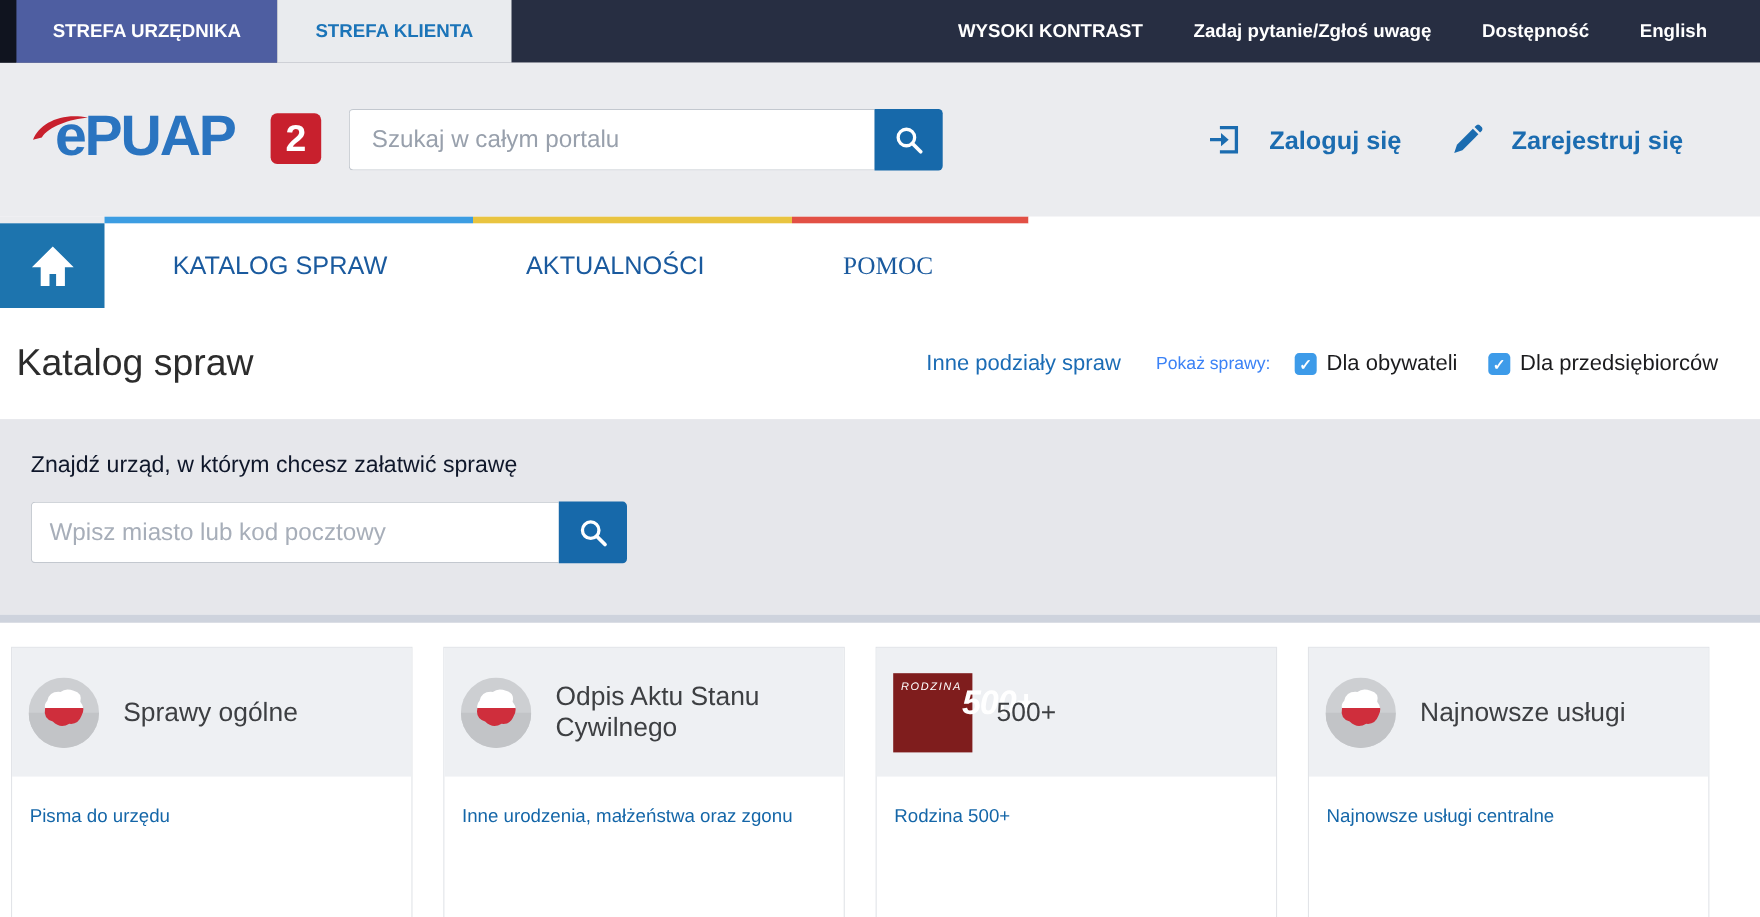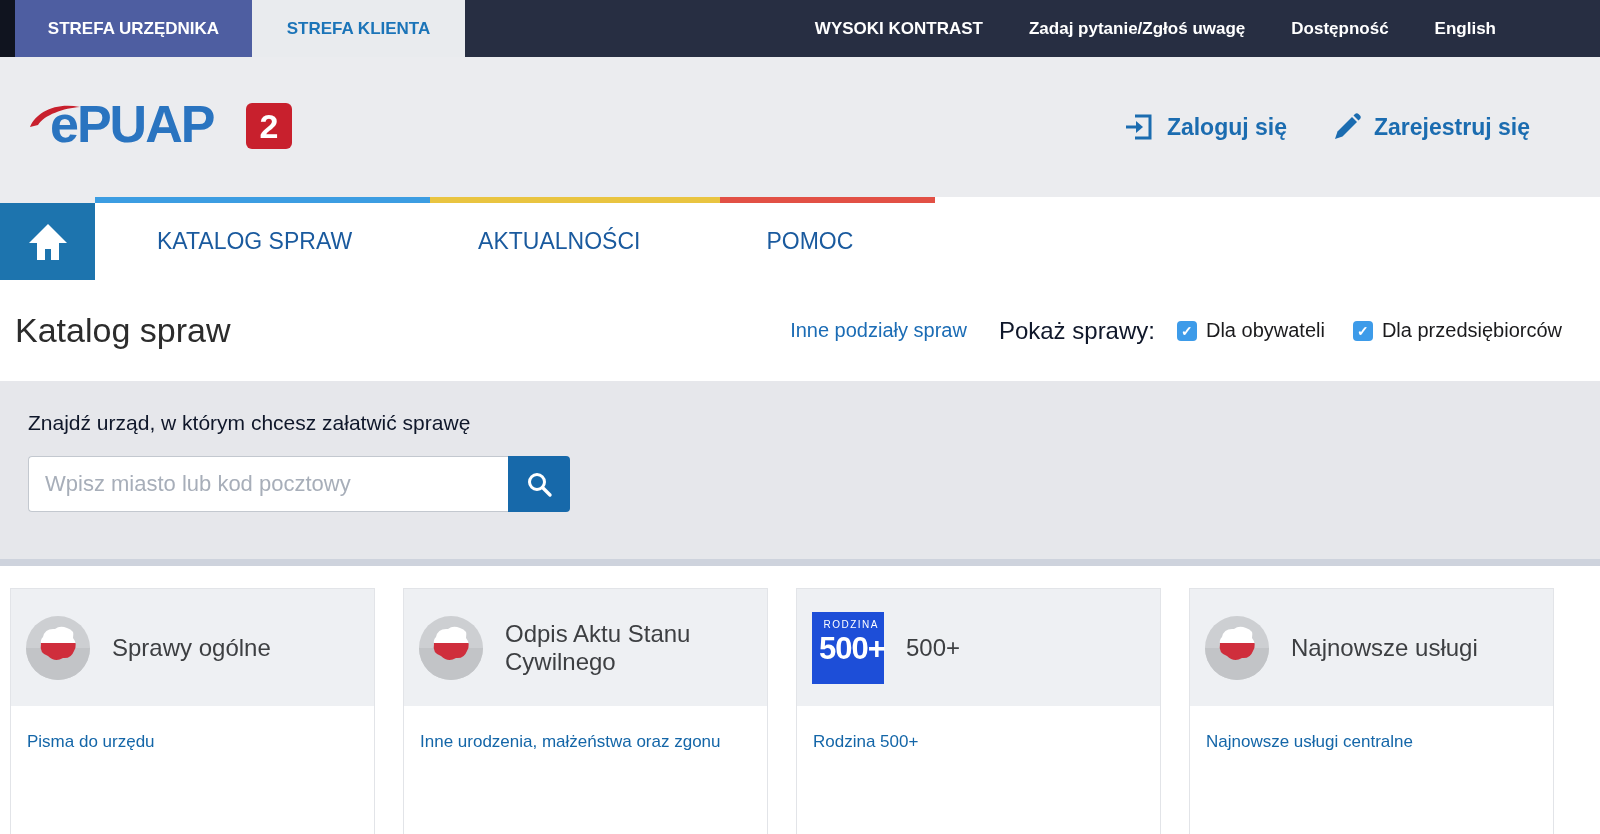--- a/index.html
+++ b/index.html
@@ -7,21 +7,21 @@
               font-family:"Liberation Sans", sans-serif; }
 
   
   .topbar { height:57px; background:#272e42; display:flex; align-items:stretch; }
   .topbar-edge { width:15px; background:#10141f; }
   .top-tab { display:flex; align-items:center; justify-content:center;
              font-size:17px; font-weight:bold; cursor:pointer; }
   .top-tab.klienta { width:213px; background:#e9ebee; color:#1b74b8; }
   .top-tab.urzednika { width:237px; background:#4e5ea1; color:#ffffff; }
   .topbar-spacer { flex:1; }
-  .topbar-links { display:flex; align-items:center; gap:46px; padding-right:104px; }
+  .topbar-links { display:flex; align-items:center; gap:46px; padding-right:48px; }
   .topbar-link { color:#ffffff; font-size:17px; font-weight:bold; cursor:pointer; white-space:nowrap; }
 
   
   .header { height:140px; background:#ebecef; display:flex; align-items:center; }
   .logo { position:relative; width:262px; height:66px; margin-left:30px; cursor:pointer; }
   .logo-swoosh { position:absolute; left:-2px; top:6px; }
   .logo-text { position:absolute; left:20px; top:0; font-size:52px; font-weight:bold;
                color:#2a74c0; letter-spacing:-2px; }
   .logo-badge { position:absolute; right:0; top:9px; width:46px; height:46px;
                 background:#c8202d; border-radius:6px; color:#fff; font-size:34px;
@@ -29,46 +29,46 @@
   .search-group { display:flex; margin-left:25px; height:56px; }
   .search-input { width:478px; height:56px; border:1px solid #c3c8cf; border-right:none;
                   border-radius:4px 0 0 4px; font-size:22px; padding:0 20px;
                   color:#333; font-family:"Liberation Sans",sans-serif; outline:none; }
   .search-input::placeholder { color:#98a0ac; }
   .search-btn { width:62px; height:56px; background:#1769aa; border:none;
                 border-radius:0 4px 4px 0; cursor:pointer; display:flex;
                 align-items:center; justify-content:center; }
   .header-spacer { flex:1; }
   .auth { display:flex; align-items:center; gap:46px; padding-right:70px; }
-  .auth-item { display:flex; align-items:center; gap:13px; cursor:pointer; }
+  .auth-item { display:flex; align-items:center; gap:26px; cursor:pointer; }
   .auth-item span.lbl { color:#1b6cb0; font-size:23px; font-weight:bold; white-space:nowrap; }
 
   
   .stripe { height:6px; display:flex; }
   .stripe .s-gap    { width:95px;  background:#ebecef; }
   .stripe .s-blue   { width:335px; background:#3c9de2; }
   .stripe .s-yellow { width:290px; background:#e9c440; }
   .stripe .s-red    { width:215px; background:#e25045; }
   .stripe .s-rest   { flex:1; background:#ffffff; }
   .nav { height:77px; background:#ffffff; display:flex; align-items:stretch; }
   .home-btn { width:95px; background:#1d74ae; display:flex; align-items:center;
               justify-content:center; cursor:pointer; }
   .nav-items { display:flex; align-items:center; }
   .nav-item { font-size:23px; color:#1a5a9e; cursor:pointer; white-space:nowrap; }
   .nav-item.n1 { margin-left:62px; }
   .nav-item.n2 { margin-left:126px; }
-  .nav-item.n3 { margin-left:126px; }
+  .nav-item.n3 { margin-left:126px;font-family:Liberation Serif, serif; }
 
   
   .catalog-row { height:101px; display:flex; align-items:center; padding:0 38px 0 15px; }
   .catalog-title { font-size:34px; color:#2c2c2c; font-weight:normal; }
   .catalog-spacer { flex:1; }
   .catalog-controls { display:flex; align-items:center; }
   .other-link { color:#1b6cb5; font-size:20px; cursor:pointer; margin-right:32px; white-space:nowrap; }
-  .show-label { color:#0f172a; font-size:24px; margin-right:22px; white-space:nowrap; }
+  .show-label { color:#3b82f6; font-size:16px; margin-right:22px; white-space:nowrap; }
   .filter { display:flex; align-items:center; gap:9px; margin-right:28px; cursor:pointer; }
   .filter:last-child { margin-right:0; }
   .checkbox { width:20px; height:20px; background:#3d9be9; border-radius:4px;
               display:flex; align-items:center; justify-content:center; }
   .checkbox::after { content:"✓"; color:#fff; font-size:14px; font-weight:bold; }
   .filter-label { color:#1b1b1d; font-size:20px; white-space:nowrap; }
 
   
   .finder { height:185px; background:#e6e7eb; border-bottom:7px solid #ced3dd;
             padding:30px 0 0 28px; }
@@ -80,22 +80,22 @@
   .finder-input::placeholder { color:#a7aeb9; }
 
   
   .cards { margin-top:22px; padding-left:10px; display:flex; gap:28px; height:246px; }
   .card { width:365px; height:260px; background:#fff; border:1px solid #e2e4e8; }
   .card-header { height:117px; background:#eef0f3; display:flex; align-items:center;
                  padding:0 14px 0 15px; gap:22px; }
   .card-title { font-size:24px; color:#3d3f42; line-height:1.15; }
   .card-body { padding:24px 16px 0 16px; }
   .card-link { color:#1466a8; font-size:17px; line-height:1.4; cursor:pointer; }
-  .logo500 { width:72px; height:72px; background:#1d4ed8; flex:0 0 72px;
-             display:flex; flex-direction:column; color:#fff; padding:8px 5px 0 7px; }
+  .logo500 { width:72px; height:72px; background:#7f1d1d; flex:0 0 72px;
+             display:flex; flex-direction:row; color:#fff; padding:8px 5px 0 7px;font-style:italic; }
   .logo500 .small { font-size:10px; letter-spacing:1.5px; text-align:right; line-height:1; }
   .logo500 .big { font-size:31px; font-weight:bold; line-height:1; margin-top:3px; letter-spacing:-1px; }
   .pl-icon { flex:0 0 64px; }
 </style>
 </head>
 <body>
 
 <div class="topbar">
   <div class="topbar-edge"></div>
   <div class="top-tab urzednika">STREFA URZĘDNIKA</div>
@@ -111,20 +111,29 @@
 
 <div class="header">
   <div class="logo">
     <svg class="logo-swoosh" width="58" height="30" viewBox="0 0 58 30">
       <path d="M2,27 C8,12 28,2 52,7 C36,8 16,15 10,25 Z" fill="#c8202d"></path>
     </svg>
     <span class="logo-text">ePUAP</span>
     <span class="logo-badge">2</span>
   </div>
 
+  <div class="search-group">
+    <input class="search-input" type="text" placeholder="Szukaj w całym portalu" style="">
+    <button class="search-btn">
+      <svg width="28" height="28" viewBox="0 0 28 28">
+        <circle cx="12" cy="12" r="7.5" fill="none" stroke="#ffffff" stroke-width="3"></circle>
+        <line x1="17.5" y1="17.5" x2="25" y2="25" stroke="#ffffff" stroke-width="3.4" stroke-linecap="round"></line>
+      </svg>
+    </button>
+  </div>
 
   <div class="header-spacer"></div>
 
   <div class="auth">
     <div class="auth-item">
       <svg width="30" height="30" viewBox="0 0 30 30">
         <path d="M11 4 H26 V26 H11" fill="none" stroke="#1b6cb0" stroke-width="3"></path>
         <line x1="2" y1="15" x2="16" y2="15" stroke="#1b6cb0" stroke-width="3"></line>
         <path d="M12 9 L19 15 L12 21 Z" fill="#1b6cb0"></path>
       </svg>

